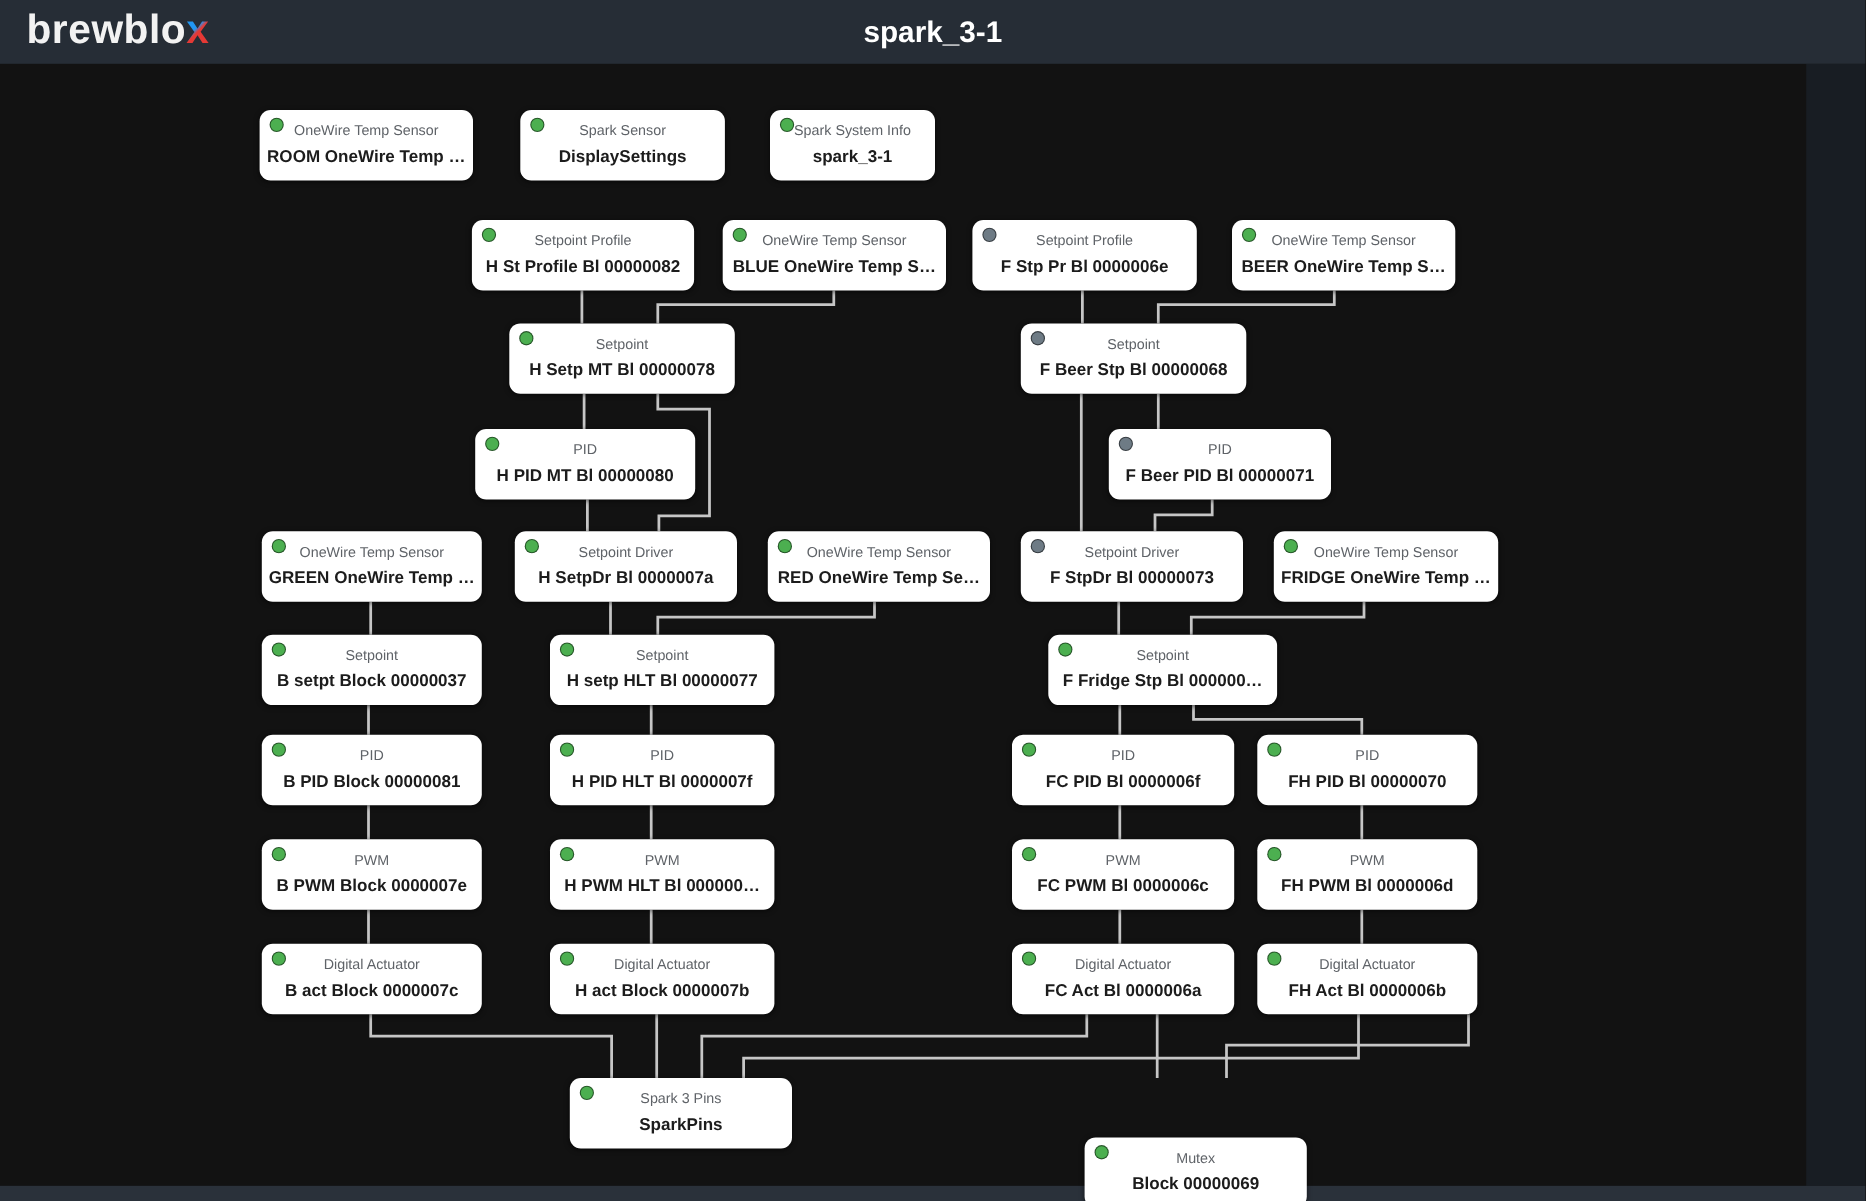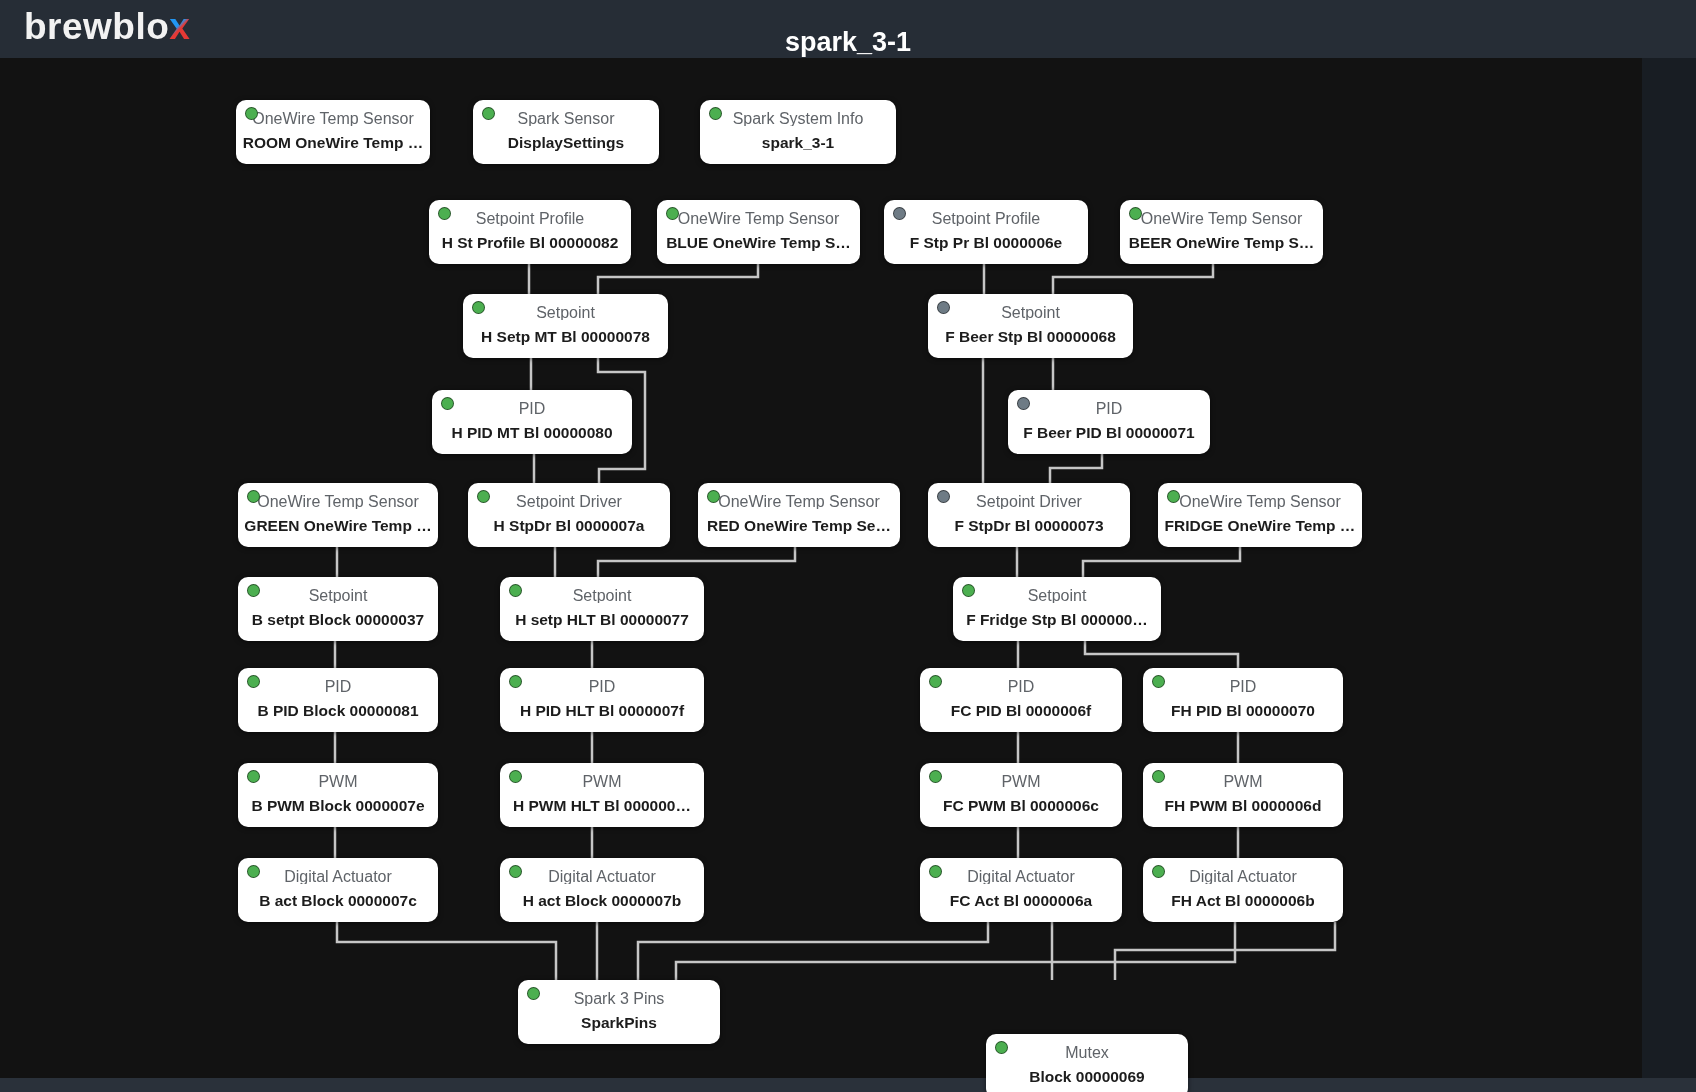--- a/index.html
+++ b/index.html
@@ -1,40 +1,40 @@
 <!DOCTYPE html>
 <html><head>
 <meta charset="utf-8">
 <style>
   html,body{margin:0;padding:0;background:#121212;}
   body{width:1696px;height:1092px;overflow:hidden;position:relative;
        font-family:"Liberation Sans",sans-serif;-webkit-font-smoothing:antialiased;}
 
   
   .header{position:absolute;left:0;top:0;width:1696px;height:58px;background:#262d36;
-          display:flex;align-items:flex-end;z-index:5;}
+          display:flex;align-items:center;z-index:5;}
   .logo{position:absolute;left:24px;top:6px;font-size:37px;font-weight:bold;color:#f2f2f2;
         letter-spacing:.5px;}
   .logo-x{background:linear-gradient(135deg,#2196f3 46%,#e53935 54%);
           -webkit-background-clip:text;background-clip:text;color:transparent;font-weight:bold;}
   .title{width:100%;text-align:center;color:#fff;font-size:27px;font-weight:bold;}
 
   
   .canvas{position:absolute;left:0;top:58px;width:1696px;height:1020px;background:#121212;}
   .right-gutter{position:absolute;right:0;top:58px;width:54px;height:1020px;background:#181d23;}
   .footer{position:absolute;left:0;bottom:0;width:1696px;height:14px;background:#2a313a;}
 
   svg.edges{position:absolute;left:0;top:0;z-index:1;}
   .edges polyline{fill:none;stroke:#c6c6c6;stroke-width:2.5px;}
 
   
   .node{position:absolute;z-index:2;height:64px;background:#ffffff;border-radius:10px;
         box-shadow:0 1px 5px rgba(0,0,0,.55);box-sizing:border-box;text-align:center;
         cursor:pointer;}
-  .node .type{margin-top:12px;font-size:16px;color:#5f6368;line-height:14px;
+  .node .type{margin-top:12px;font-size:13px;color:#5f6368;line-height:14px;
               white-space:nowrap;overflow:hidden;}
   .node .name{margin-top:9px;font-size:15.5px;font-weight:bold;color:#1c1c1c;line-height:16px;
               white-space:nowrap;overflow:hidden;}
   .dot{position:absolute;left:9px;top:7px;width:13px;height:13px;border-radius:50%;
        box-sizing:border-box;border:1.5px solid rgba(0,0,0,.5);}
 </style>
 </head>
 <body>
 
 <div class="header">
@@ -82,21 +82,21 @@
       <div class="node" style="left: 236px; top: 42px; width: 194px;">
         <span class="dot" style="background: rgb(76, 175, 80);"></span>
         <div class="type">OneWire Temp Sensor</div>
         <div class="name">ROOM OneWire Temp …</div>
       </div>
       <div class="node" style="left: 473px; top: 42px; width: 186px;">
         <span class="dot" style="background: rgb(76, 175, 80);"></span>
         <div class="type">Spark Sensor</div>
         <div class="name">DisplaySettings</div>
       </div>
-      <div class="node" style="left: 700px; top: 42px; width: 196px;">
+      <div class="node" style="left: 700px; top: 42px; width: 150px;">
         <span class="dot" style="background: rgb(76, 175, 80);"></span>
         <div class="type">Spark System Info</div>
         <div class="name">spark_3-1</div>
       </div>
       <div class="node" style="left: 429px; top: 142px; width: 202px;">
         <span class="dot" style="background: rgb(76, 175, 80);"></span>
         <div class="type">Setpoint Profile</div>
         <div class="name">H St Profile Bl 00000082</div>
       </div>
       <div class="node" style="left: 657px; top: 142px; width: 203px;">
@@ -135,21 +135,21 @@
         <div class="name">F Beer PID Bl 00000071</div>
       </div>
       <div class="node" style="left: 238px; top: 425px; width: 200px;">
         <span class="dot" style="background: rgb(76, 175, 80);"></span>
         <div class="type">OneWire Temp Sensor</div>
         <div class="name">GREEN OneWire Temp …</div>
       </div>
       <div class="node" style="left: 468px; top: 425px; width: 202px;">
         <span class="dot" style="background: rgb(76, 175, 80);"></span>
         <div class="type">Setpoint Driver</div>
-        <div class="name">H StpDr Bl 0000007a</div>
+        <div class="name">H SetpDr Bl 0000007a</div>
       </div>
       <div class="node" style="left: 698px; top: 425px; width: 202px;">
         <span class="dot" style="background: rgb(76, 175, 80);"></span>
         <div class="type">OneWire Temp Sensor</div>
         <div class="name">RED OneWire Temp Se…</div>
       </div>
       <div class="node" style="left: 928px; top: 425px; width: 202px;">
         <span class="dot" style="background: rgb(110, 123, 133);"></span>
         <div class="type">Setpoint Driver</div>
         <div class="name">F StpDr Bl 00000073</div>

